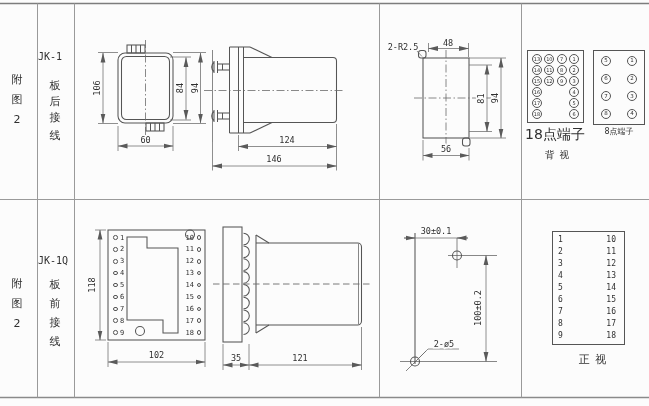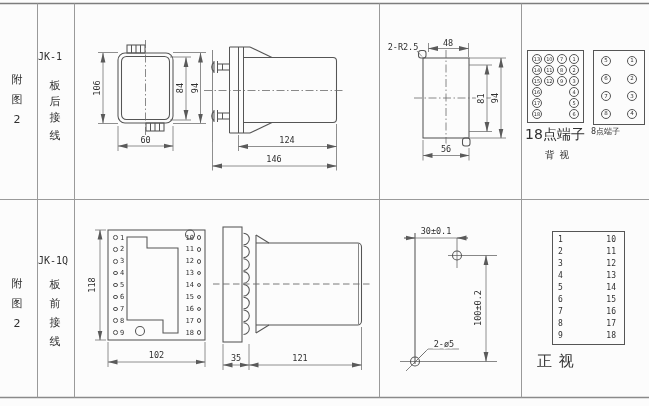--- a/index.html
+++ b/index.html
@@ -31,23 +31,23 @@
   #t18{left:527px;top:50px;width:57px;height:73px;padding:3px 4px;}
   #t8{left:593px;top:50px;width:52px;height:75px;padding:5px 7px;}
   .tgrid-row{display:flex;justify-content:space-between;}
   .tcell{width:10px;height:10px;display:flex;align-items:center;justify-content:center;
          font-size:5px;line-height:1;color:var(--text);box-sizing:border-box;}
   .tcircle{border:1px solid var(--line);border-radius:50%;}
   #t8 .tcell{font-size:5.5px;}
   
   .lbl{position:absolute;color:var(--text);}
   #lbl-t18{left:525px;top:126px;width:60px;text-align:center;font-size:14px;}
-  #lbl-t8{left:591px;top:126px;width:56px;text-align:left;font-size:8px;}
+  #lbl-t8{left:591px;top:126px;width:56px;text-align:center;font-size:8px;}
   #lbl-back{left:545px;top:149px;width:80px;text-align:left;font-size:9.5px;letter-spacing:1px;}
-  #lbl-front{left:537px;top:352px;width:80px;font-size:15px;letter-spacing:1px;}
+  #lbl-front{left:553px;top:352px;width:80px;text-align:center;font-size:11px;letter-spacing:1px;}
   
   .pins{position:absolute;display:flex;flex-direction:column;justify-content:space-between;}
   #pins-left{left:113px;top:233px;height:104px;}
   #pins-right{left:179px;top:233px;width:22px;height:104px;}
   .pin{display:flex;align-items:center;gap:2.5px;height:9px;
        font:7px "DejaVu Sans Mono",monospace;color:var(--text);}
   #pins-right .pin{justify-content:flex-end;}
   .pin-dot{width:4.5px;height:4.5px;border:0.9px solid var(--line);border-radius:50%;box-sizing:border-box;flex:0 0 auto;}
   
   #tmap{position:absolute;left:552px;top:231px;width:73px;height:114px;border:1px solid var(--line);

